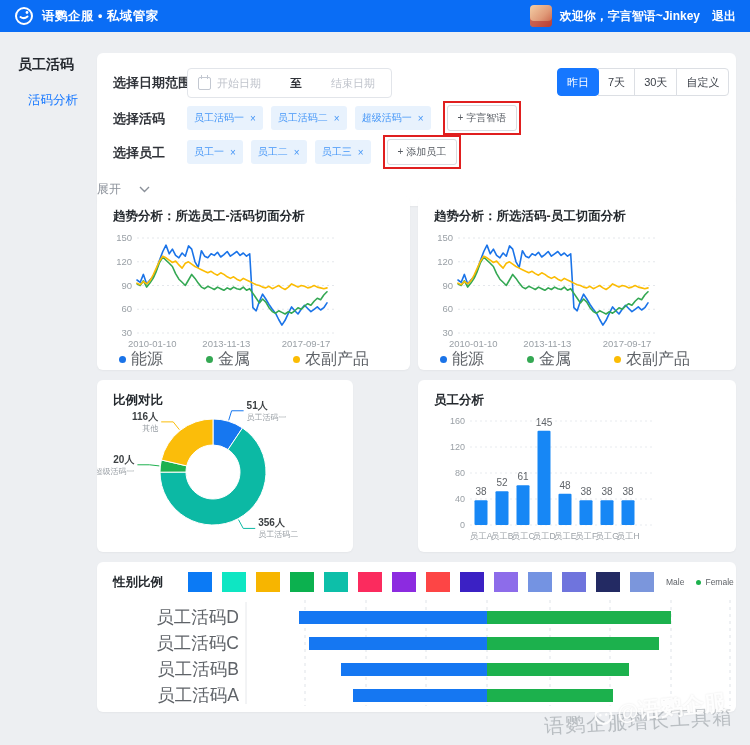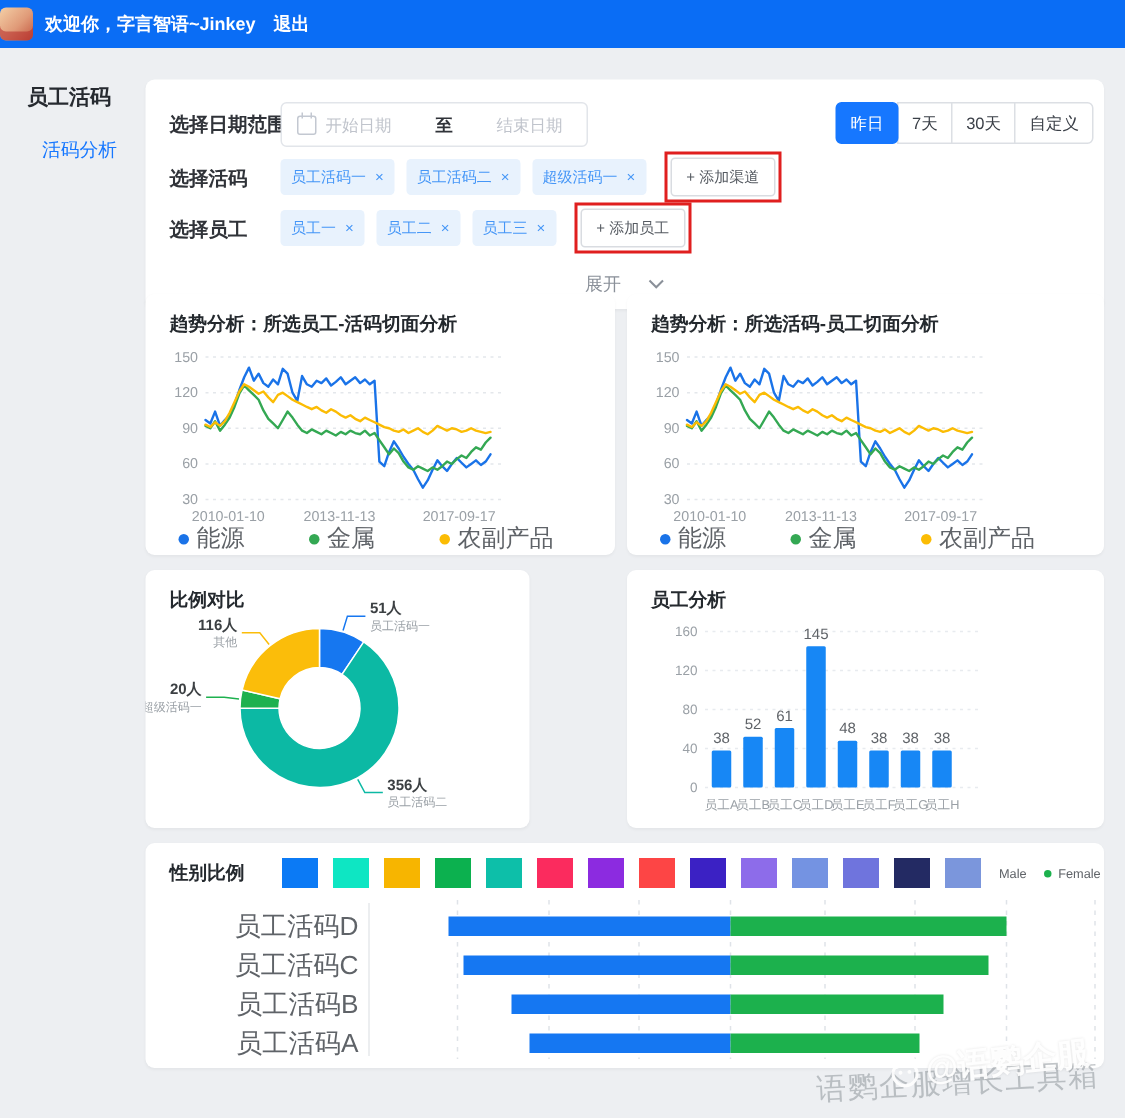--- a/index.html
+++ b/index.html
@@ -37,21 +37,21 @@
   .range-btn{height:28px;padding:10px 9px;font-size:11px;color:#3a3f47;background:#fff;border:1px solid #dcdfe4;margin-left:-1px;cursor:pointer;display:flex;align-items:center;font-family:inherit;}
   .range-btn:first-child{border-radius:4px 0 0 4px;margin-left:0;}
   .range-btn:last-child{border-radius:0 4px 4px 0;}
   .range-btn.active{background:#1677ff;border-color:#1677ff;color:#fff;border-radius:4px;position:relative;z-index:1;}
   .tag-row{position:absolute;left:90px;display:flex;align-items:center;gap:8px;}
   .tag{height:24px;display:flex;align-items:center;gap:6px;padding:0 7px;background:#e8f2fd;border-radius:3px;font-size:10px;color:#4596f7;cursor:pointer;}
   .tag-x{font-size:10px;color:#4596f7;cursor:pointer;}
   .add-wrap{position:relative;margin-left:8px;}
   .add-btn{height:26px;padding:0 10px;background:#fff;border:1px solid #d9dce1;border-radius:3px;font-size:10px;color:#555a61;cursor:pointer;font-family:inherit;}
   .red-box{position:absolute;left:-4px;top:-4px;right:-4px;bottom:-4px;border:2px solid #e01f1f;pointer-events:none;}
-  .expand{position:absolute;left:0;right:0;bottom:8px;display:flex;align-items:center;justify-content:center;gap:18px;color:#8a9099;font-size:12px;cursor:pointer;}
+  .expand{position:absolute;left:0;right:0;bottom:8px;display:flex;align-items:center;justify-content:flex-start;gap:18px;color:#8a9099;font-size:12px;cursor:pointer;}
 
   
   #trend1{left:97px;top:196px;width:313px;height:174px;}
   #trend2{left:418px;top:196px;width:318px;height:174px;}
   .trend-chart{position:absolute;left:10px;top:28px;width:300px;height:128px;}
   .line-legend{position:absolute;left:22px;top:153px;width:250px;display:flex;justify-content:space-between;}
   .leg-item{display:flex;align-items:center;gap:5px;cursor:pointer;}
   .leg-dot{width:7px;height:7px;border-radius:50%;}
   .leg-txt{font-size:16px;color:#5f6368;}
 
@@ -71,20 +71,28 @@
   
   .wm1{position:absolute;left:544px;top:708px;font-size:20px;color:rgba(150,156,162,.6);letter-spacing:1px;transform:rotate(-3deg);white-space:nowrap;pointer-events:none;}
   .wm2{position:absolute;left:592px;top:694px;display:flex;align-items:center;gap:3px;font-size:22px;font-weight:bold;color:rgba(255,255,255,.92);transform:rotate(-6deg);white-space:nowrap;text-shadow:0 0 2px rgba(0,0,0,.10);pointer-events:none;}
 </style>
 </head>
 <body>
 
 <div id="app">
 
   <div class="topbar">
+    <div class="brand">
+      <svg width="20" height="20" viewBox="0 0 20 20">
+        <circle cx="10" cy="10" r="8" fill="none" stroke="#fff" stroke-width="2"></circle>
+        <path d="M6.5 11 Q10 13.5 13.5 10.5" fill="none" stroke="#fff" stroke-width="2" stroke-linecap="round"></path>
+        <circle cx="13" cy="6.5" r="1.4" fill="#fff"></circle>
+      </svg>
+      <span class="brand-name">语鹦企服 • 私域管家</span>
+    </div>
     <div class="user">
       <div class="avatar"></div>
       <span class="welcome">欢迎你，字言智语~Jinkey</span>
       <span class="logout">退出</span>
     </div>
   </div>
 
   <div class="sidebar">
     <div class="side-title">员工活码</div>
     <div class="side-link">活码分析</div>
@@ -114,21 +122,21 @@
           <span class="tag-x">×</span>
         </span>
         <span class="tag">
           <span>员工活码二</span>
           <span class="tag-x">×</span>
         </span>
         <span class="tag">
           <span>超级活码一</span>
           <span class="tag-x">×</span>
         </span>
-        <span class="add-wrap"><button class="add-btn">+ 添加渠道</button><span class="red-box"></span></span>
+        <span class="add-wrap"><button class="add-btn">+ 字言智语</button><span class="red-box"></span></span>
       </div>
 
     <div class="f-label" style="top:91px;">选择员工</div>
     <div class="tag-row" style="top:86px;" id="staff-tags">
         <span class="tag">
           <span>员工一</span>
           <span class="tag-x">×</span>
         </span>
         <span class="tag">
           <span>员工二</span>

